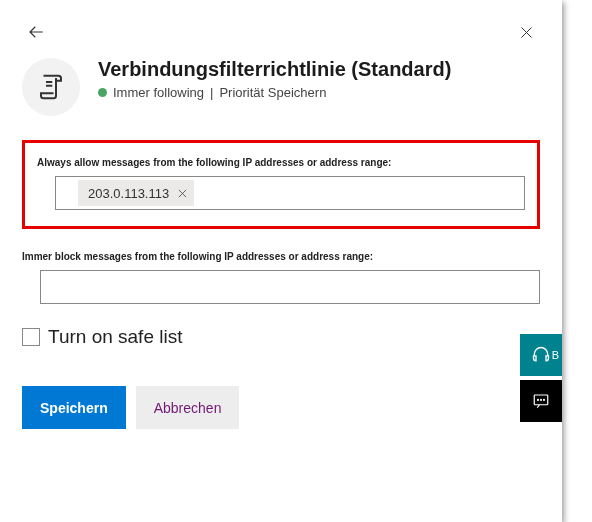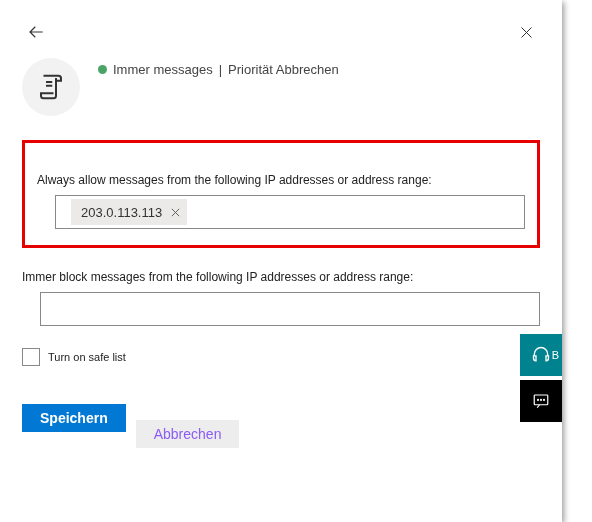--- a/index.html
+++ b/index.html
@@ -6,35 +6,35 @@
   html, body { width: 592px; height: 522px; font-family: "Segoe UI", Arial, sans-serif; background: #fff; }
   .panel { position: relative; width: 562px; height: 522px; background: #fff; box-shadow: 2px 2px 6px rgba(0,0,0,0.4); padding: 18px 22px; }
   .topbar { display: flex; justify-content: space-between; align-items: center; height: 28px; }
   .iconbtn { width: 28px; height: 28px; display: flex; align-items: center; justify-content: center; cursor: pointer; color: #333; }
   .header { display: flex; align-items: flex-start; gap: 18px; margin-top: 12px; }
   .avatar { width: 58px; height: 58px; border-radius: 50%; background: #f2f2f2; display: flex; align-items: center; justify-content: center; }
   .title { font-size: 20px; font-weight: 700; color: #1b1b1b; }
   .subrow { display: flex; align-items: center; gap: 6px; margin-top: 4px; font-size: 13px; color: #444; }
   .dot { width: 9px; height: 9px; background: #4aa564; border-radius: 50%; display: inline-block; }
   .highlight { border: 3px solid #e60000; padding: 14px 12px 16px 12px; margin-top: 24px; }
-  .field-label { font-size: 12px; font-weight: 400; color: #222; margin-bottom: 8px; margin-top: 16px; }
+  .field-label { font-size: 10px; font-weight: 700; color: #222; margin-bottom: 8px; }
   .allow-label { padding-left: 0; }
-  .taginput { border: 1px solid #8a8886; height: 34px; display: flex; align-items: center; gap: 6px; padding: 0 15px; margin-left: 18px; }
+  .taginput { border: 1px solid #8a8886; height: 34px; display: flex; align-items: center; gap: 6px; padding: 0 22px; margin-left: 18px; }
   .chip { background: #eceae8; height: 26px; display: flex; align-items: center; padding: 0 6px 0 10px; font-size: 13px; color: #333; }
   .chip .x { margin-left: 8px; cursor: pointer; color: #555; display: flex; align-items: center; }
   .chip-input { border: none; outline: none; flex: 1; height: 100%; font-size: 13px; }
   .section2 { margin-top: 22px; }
   .blockinput { border: 1px solid #8a8886; height: 34px; margin-left: 18px; margin-top: 8px; display: flex; }
   .blockinput input { width: 100%; border: none; outline: none; padding: 0 8px; font-size: 13px; }
-  .checkrow { display: flex; align-items: center; gap: 8px; margin-top: 22px; font-size: 11px; color: #222; }
+  .checkrow { display: flex; align-items: center; gap: 8px; margin-top: 22px; font-size: 19px; color: #222; }
   .chk { width: 18px; height: 18px; border: 1px solid #8a8886; background: #fff; cursor: pointer; }
   .btnrow { display: flex; gap: 10px; margin-top: 38px; }
-  .btn { height: 28px; padding: 0 18px; font-size: 14px; border: none; cursor: pointer; }
+  .btn { height: 43px; padding: 0 18px; font-size: 14px; border: none; cursor: pointer; }
   .btn-primary { background: #0078d4; color: #fff; font-weight: 600; }
-  .btn-secondary { background: #ededed; color: #8b5cf6; margin-top: 16px; }
+  .btn-secondary { background: #ededed; color: #701a75; }
   .floater { position: absolute; right: 0; width: 42px; height: 42px; display: flex; align-items: center; justify-content: center; cursor: pointer; }
   .f1 { top: 334px; background: #00838f; color: #fff; }
   .f1 .extra { position: absolute; right: 3px; font-size: 11px; color: #fff; }
   .f2 { top: 380px; background: #000; color: #fff; }
   svg { display: block; }
 </style>
 </head>
 <body>
 
 <div class="panel">
@@ -54,25 +54,26 @@
 
   <div class="header">
     <div class="avatar">
       <svg width="30" height="30" viewBox="0 0 24 24" fill="none" stroke="#333" stroke-width="1.6">
         <path d="M6 3h12a2 2 0 0 1 2 2v2h-4V5"></path>
           <path d="M16 5v14a2 2 0 0 1-2 2H6a2 2 0 0 1-2-2v-2h10"></path>
           <path d="M8 8h5M8 11h5"></path>
       </svg>
     </div>
     <div>
+      <div class="title">Verbindungsfilterrichtlinie (Standard)</div>
       <div class="subrow">
         <span class="dot"></span>
-        <span>Immer messages</span>
+        <span>Immer following</span>
         <span>|</span>
-        <span>Priorität Abbrechen</span>
+        <span>Priorität Speichern</span>
       </div>
     </div>
   </div>
 
   <div class="highlight">
     <div class="field-label allow-label">Always allow messages from the following IP addresses or address range:</div>
     <div class="taginput" id="allow-chips">
 
       <div class="chip">
           <span>203.0.113.113</span>

